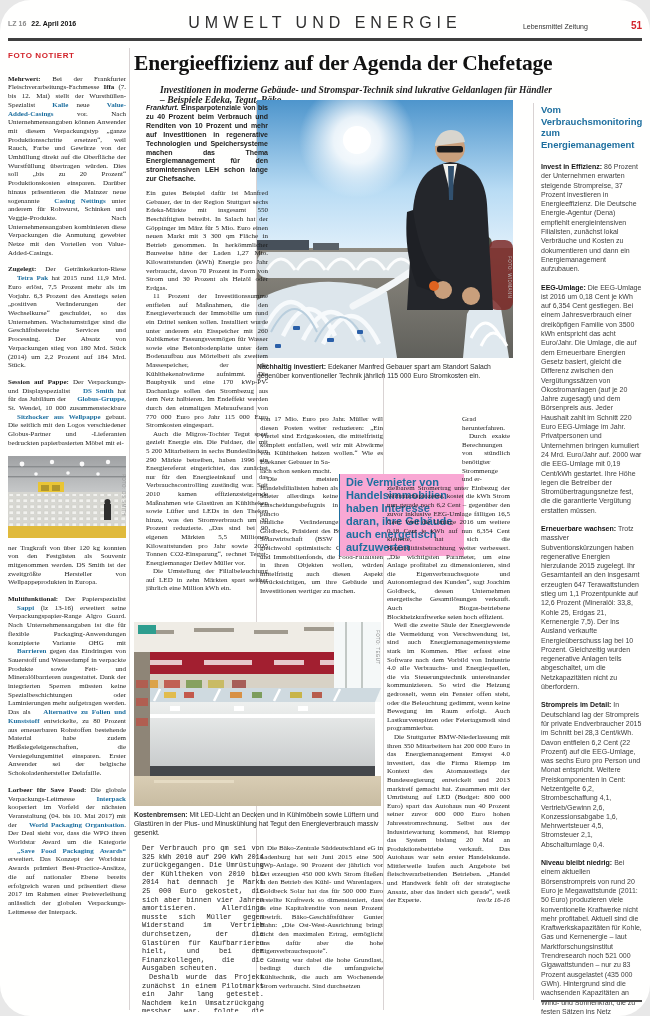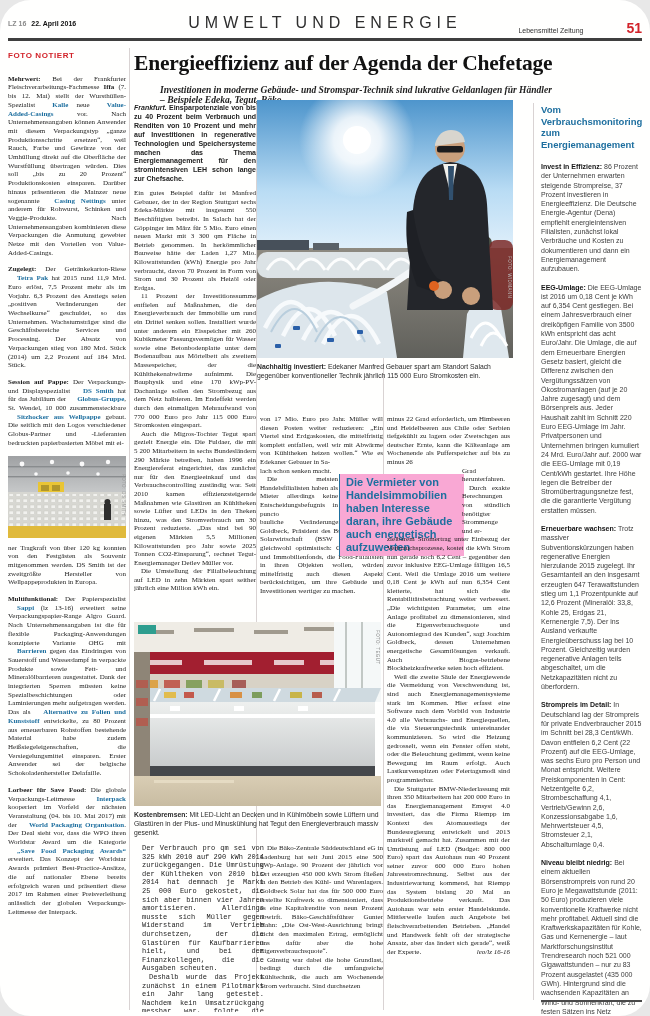--- a/index.html
+++ b/index.html
@@ -5,21 +5,21 @@
   html,body{margin:0;padding:0;background:#e8e8e8;}
   #page{position:relative;width:650px;height:1016px;background:#fffffe;overflow:hidden;
         font-family:"Liberation Serif",serif;color:#1c1c1c;border-radius:31px;}
   .abs{position:absolute;}
   
   .mast-left{font-family:"Liberation Sans",sans-serif;font-size:7px;color:#111;}
   .mast-ed{color:#8a8a8a;font-weight:bold;margin-right:5px;}
   .mast-date{font-weight:bold;}
   .mast-title{font-family:"Liberation Sans",sans-serif;font-size:16px;letter-spacing:5px;color:#2e2e2e;white-space:nowrap;}
   .mast-right{font-family:"Liberation Sans",sans-serif;font-size:7px;color:#333;}
-  .mast-page{color:#d2232a;font-weight:bold;font-size:14px;margin-left:0;padding-left:43px;}
+  .mast-page{color:#d2232a;font-weight:bold;font-size:10px;margin-left:0;padding-left:43px;}
   .mast-rule{background:#3f3f3f;height:2.5px;}
   
   .vrule{width:1px;background:#d9d3d3;}
   .hrule-dark{height:1.5px;background:#4a4a4a;}
   
   .kurz{width:118px;font-size:7px;line-height:8.7px;text-align:justify;hyphens:auto;overflow-wrap:break-word;}
   .kurz-title{font-family:"Liberation Sans",sans-serif;color:#d2232a;font-weight:bold;font-size:8px;letter-spacing:.6px;margin-bottom:14px;}
   .kurz p{margin:0 0 8px 0;}
   .kurz .nogap{margin-bottom:8px;margin-top:6px;}
   
@@ -176,38 +176,37 @@
         <path d="M156 110 C160 140 168 164 180 178 L196 186 L188 196 L160 186 C150 160 148 136 150 112 Z" fill="#1e2025"></path>
         <circle cx="186" cy="190" r="9" fill="#c99f7c"></circle>
         <circle cx="214" cy="196" r="9" fill="#c99f7c"></circle>
         <circle cx="177" cy="186" r="5" fill="#df6320"></circle>
       </g>
     </svg>
     <div class="vcred" style="position:absolute;right:1px;top:156px;color:#bbb;">FOTO: WIDMANN</div>
   </div>
   <div class="abs caption" style="left:257px;top:362px;width:256px;"><span class="sg-b">Nachhaltig investiert:</span><span class="sg-p"> Edekaner Manfred Gebauer spart am Standort Salach gegenüber konventioneller Technik jährlich 115&nbsp;000 Euro Stromkosten ein.</span></div>
 
-  <div class="abs colblock" style="left:134px;top:104px;width:122px;height:658px;">
+  <div class="abs colblock" style="left:146px;top:104px;width:122px;height:658px;">
     <p class="intro"><span class="sg-i">Frankfurt.</span><span class="sg-p"> Einsparpotenziale von bis zu 40 Prozent beim Verbrauch und Renditen von 10 Prozent und mehr auf Investitionen in regenerative Technologien und Speichersysteme machen das Thema Energiemanagement für den stromintensiven LEH schon lange zur Chefsache.</span></p>
     <p class="para">Ein gutes Beispiel dafür ist Manfred Gebauer, der in der Region Stuttgart sechs Edeka-Märkte mit insgesamt 550 Beschäftigten betreibt. In Salach hat der Göppinger im März für 5 Mio. Euro einen neuen Markt mit 3&nbsp;300 qm Fläche in Betrieb genommen. In herkömmlicher Bauweise hätte der Laden 1,27 Mio. Kilowattstunden (kWh) Energie pro Jahr verbraucht, davon 70 Prozent in Form von Strom und 30 Prozent als Heizöl oder Erdgas.</p>
     <p class="para ind">11 Prozent der Investitionssumme entfielen auf Maßnahmen, die den Energieverbrauch der Immobilie um rund ein Drittel senken sollen. Installiert wurde unter anderem ein Eisspeicher mit 260 Kubikmeter Fassungsvermögen für Wasser sowie eine Betonbodenplatte unter dem Bodenaufbau aus Mörtelbett als zweitem Massespeicher, der die Kühlthekenabwärme aufnimmt. Die Bauphysik und eine 170 kWp-PV-Dachanlage sollen den Strombezug aus dem Netz halbieren. Im Endeffekt werden durch den einmaligen Mehraufwand von 770&nbsp;000 Euro pro Jahr 115&nbsp;000 Euro Stromkosten eingespart.</p>
     <p class="para ind">Auch die Migros-Tochter Tegut spart gezielt Energie ein. Die Fuldaer, die mit 5&nbsp;200 Mitarbeitern in sechs Bundesländern 290 Märkte betreiben, haben 1996 ein Energiereferat eingerichtet, das zunächst nur für den Energieeinkauf und das Verbrauchscontrolling zuständig war. Seit 2010 kamen effizienzsteigernde Maßnahmen wie Glastüren an Kühltheken sowie Lüfter und LEDs in den Theken hinzu, was den Stromverbrauch um 30 Prozent reduzierte. „Das sind bei 90 eigenen Märkten 5,5 Millionen Kilowattstunden pro Jahr sowie 2025 Tonnen CO2-Einsparung“, rechnet Tegut-Energiemanager Detlev Müller vor.</p>
     <p class="para ind">Die Umstellung der Filialbeleuchtung auf LED in zehn Märkten spart seither jährlich eine Million kWh ein.</p>
   </div>
 
   <div class="abs colblock" style="left:260px;top:415px;width:123px;height:206px;">
     <p class="para">von 17 Mio. Euro pro Jahr. Müller will diesen Posten weiter reduzieren: „Ein Viertel sind Erdgaskosten, die mittelfristig komplett entfallen, weil wir mit Abwärme von Kühltheken heizen wollen.“ Wie es Edekaner Gebauer in Sa-</p>
     <p class="para narrow-l"><span>lach schon senken macht.</span><br><span class="ind" style="display:inline-block;text-indent:7px;">Die meisten Handelsfilialisten haben als Mieter allerdings keine Entscheidungsbefugnis in puncto</span></p>
     <p class="para">bauliche Veränderungen. Joachim Goldbeck, Präsident des Bundesverbandes Solarwirtschaft (BSW Solar), ist gleichwohl optimistisch: Center-Betreiber und Immobilienfonds, die Food-Filialisten in ihren Objekten wollen, würden mittelfristig auch diesen Aspekt berücksichtigen, um ihre Gebäude und Investitionen wertiger zu machen.</p>
   </div>
 
   <div class="abs quote" style="left:339px;top:474px;width:118px;">Die Vermieter von Handelsimmobilien haben Interesse daran, ihre Gebäude auch energetisch aufzuwerten</div>
 
   <div class="abs colblock" style="left:387px;top:415px;width:123px;height:597px;">
-    <p class="para">minus 22 Grad erforderlich, um Himbeeren und Heidelbeeren aus Chile oder Serbien tiefgekühlt zu lagern oder Zwetschgen aus deutscher Ernte, kann die Kälteanlage am Wochenende als Pufferspeicher auf bis zu minus 26</p>
     <div class="narrow-r">
       <p class="para">Grad herunterfahren.</p>
       <p class="para ind">Durch exakte Berechnungen von stündlich benötigter Strommenge und er-</p>
     </div>
     <p class="para">zielbarem Stromertrag unter Einbezug der Verbrauchsprozesse, kostet die kWh Strom nun gerade noch 6,2 Cent – gegenüber den zuvor inklusive EEG-Umlage fälligen 16,5 Cent. Weil die Umlage 2016 um weitere 0,18 Cent je kWh auf nun 6,354 Cent kletterte, hat sich die Rentabilitätsbetrachtung weiter verbessert. „Die wichtigsten Parameter, um eine Anlage profitabel zu dimensionieren, sind die Eigenverbrauchsquote und Autonomiegrad des Kunden“, sagt Joachim Goldbeck, dessen Unternehmen energetische Gesamtlösungen verkauft. Auch Biogas-betriebene Blockheizkraftwerke seien hoch effizient.</p>
     <p class="para ind">Weil die zweite Säule der Energiewende die Vermeidung von Verschwendung ist, sind auch Energiemanagementsysteme stark im Kommen. Hier erfasst eine Software nach dem Vorbild von Industrie 4.0 alle Verbrauchs- und Energiequellen, die via Steuerungstechnik untereinander kommunizieren. So wird die Heizung gedrosselt, wenn ein Fenster offen steht, oder die Beleuchtung gedimmt, wenn keine Bewegung im Raum erfolgt. Auch Lastkurvenspitzen oder Feiertagsmodi sind programmierbar.</p>
     <p class="para ind"><span class="sg-p">Die Stuttgarter BMW-Niederlassung mit ihren 350 Mitarbeitern hat 200&nbsp;000 Euro in das Energiemanagement Emsyst 4.0 investiert, das die Firma Riempp im Kontext des Atomausstiegs der Bundesregierung entwickelt und 2013 marktreif gemacht hat. Zusammen mit der Umrüstung auf LED (Budget: 800&nbsp;000 Euro) spart das Autohaus nun 40 Prozent seiner zuvor 600&nbsp;000 Euro hohen Jahresstromrechnung. Selbst aus der Industriewartung kommend, hat Riempp das System bislang 20 Mal an Produktionsbetriebe verkauft. Das Autohaus war sein erster Handelskunde. Mittlerweile laufen auch Angebote bei fleischverarbeitenden Betrieben. „Handel und Handwerk fehlt oft der strategische Ansatz, aber das ändert sich gerade“, weiß der Experte. </span><span class="sg-sig">leo/lz 16-16</span></p>
   </div>
 
   <div class="abs" style="left:134px;top:622px;">

